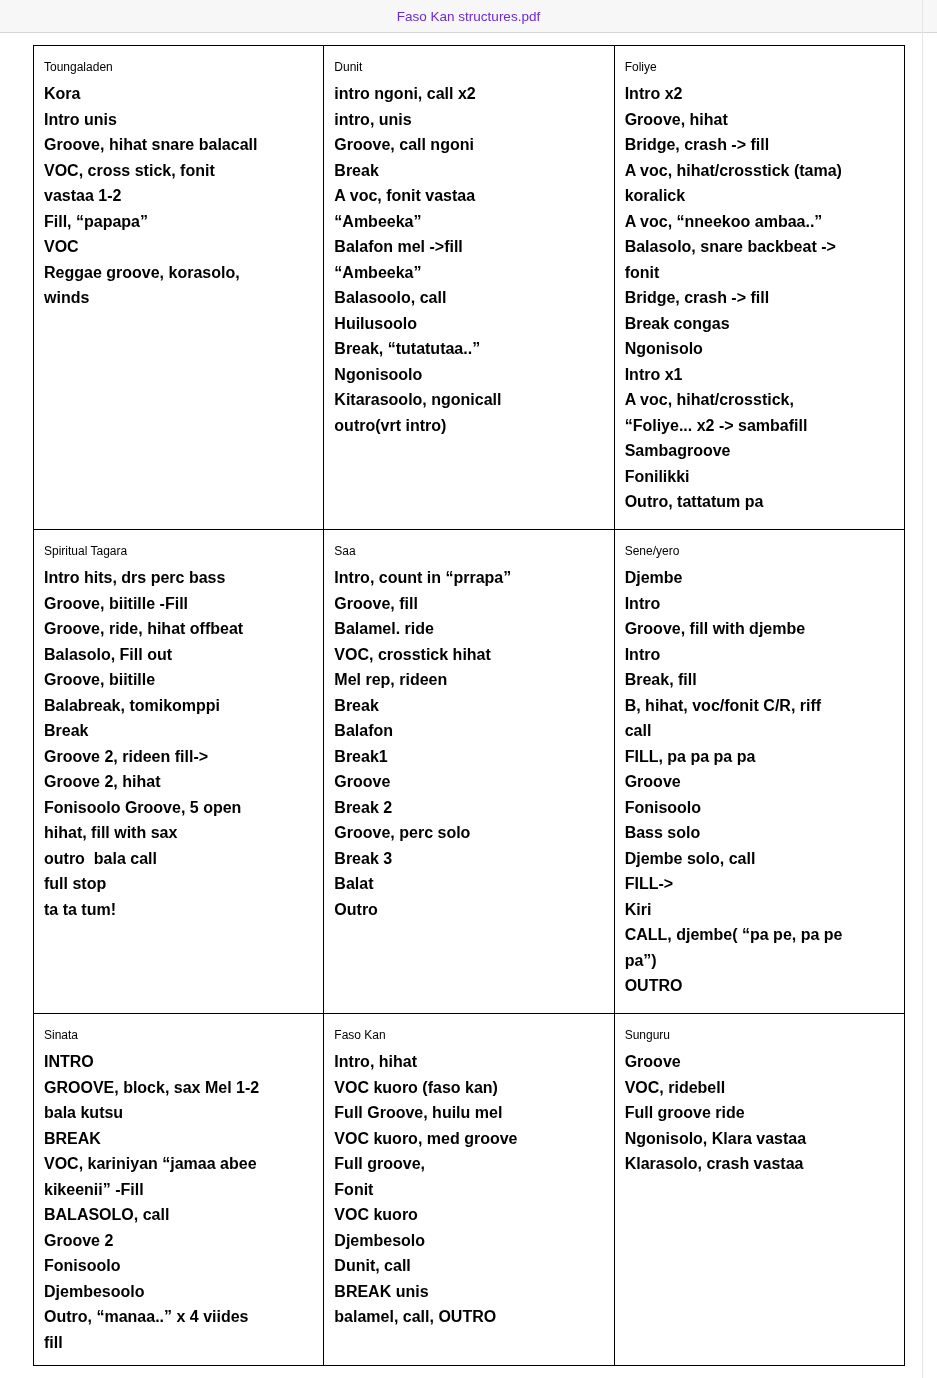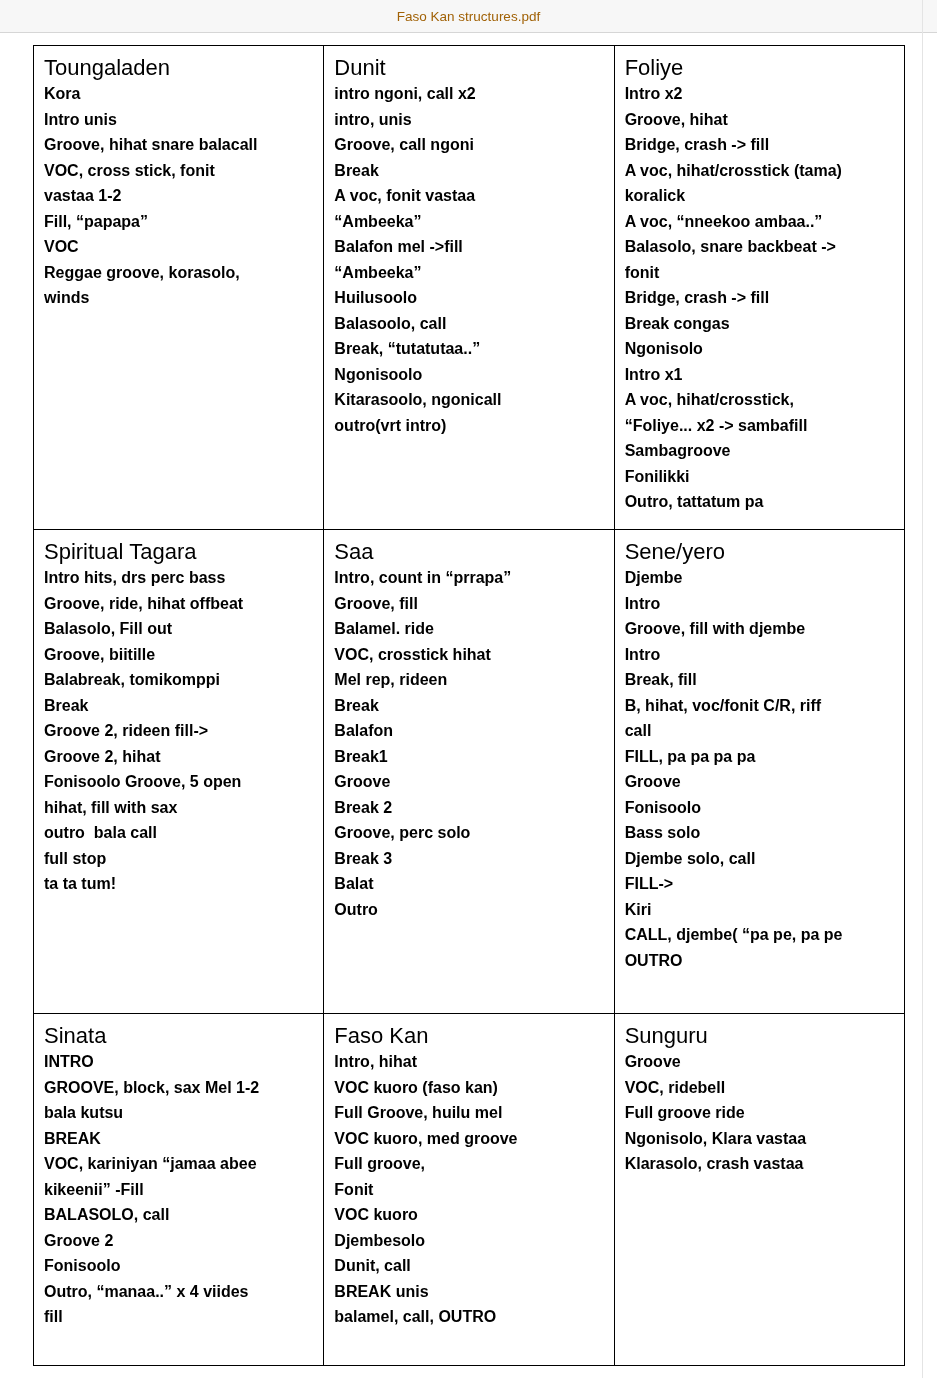--- a/index.html
+++ b/index.html
@@ -21,21 +21,21 @@
   .titlebar {
     height: 33px;
     background: #f7f7f7;
     border-bottom: 1px solid #d6d6d6;
     display: flex;
     align-items: center;
     justify-content: center;
   }
   .titlebar-text {
     font-size: 13.5px;
-    color: #a16207;
+    color: #6d28d9;
   }
   .scroll-rail {
     position: absolute;
     top: 0;
     right: 0;
     width: 15px;
     height: 100%;
     border-left: 1px solid #e4e4e4;
     background: transparent;
   }
@@ -49,21 +49,21 @@
     border-top: 1px solid #000;
     border-left: 1px solid #000;
   }
   .cell {
     border-right: 1px solid #000;
     border-bottom: 1px solid #000;
     padding: 8px 12px 8px 10px;
     overflow: hidden;
   }
   .cell-title {
-    font-size: 22px;
+    font-size: 12px;
     font-weight: 400;
     line-height: 27px;
   }
   .cell-line {
     font-size: 16px;
     font-weight: 700;
     line-height: 25.5px;
     white-space: pre-wrap;
   }
 </style>
@@ -94,22 +94,22 @@
         <div class="cell">
           <div class="cell-title">Dunit</div>
           <div class="cell-line">intro ngoni, call x2</div>
           <div class="cell-line">intro, unis</div>
           <div class="cell-line">Groove, call ngoni</div>
           <div class="cell-line">Break</div>
           <div class="cell-line">A voc, fonit vastaa</div>
           <div class="cell-line">“Ambeeka”</div>
           <div class="cell-line">Balafon mel -&gt;fill</div>
           <div class="cell-line">“Ambeeka”</div>
+          <div class="cell-line">Balasoolo, call</div>
           <div class="cell-line">Huilusoolo</div>
-          <div class="cell-line">Balasoolo, call</div>
           <div class="cell-line">Break, “tutatutaa..”</div>
           <div class="cell-line">Ngonisoolo</div>
           <div class="cell-line">Kitarasoolo, ngonicall</div>
           <div class="cell-line">outro(vrt intro)</div>
         </div>
         <div class="cell">
           <div class="cell-title">Foliye</div>
           <div class="cell-line">Intro x2</div>
           <div class="cell-line">Groove, hihat</div>
           <div class="cell-line">Bridge, crash -&gt; fill</div>
@@ -124,20 +124,21 @@
           <div class="cell-line">Intro x1</div>
           <div class="cell-line">A voc, hihat/crosstick,</div>
           <div class="cell-line">“Foliye... x2 -&gt; sambafill</div>
           <div class="cell-line">Sambagroove</div>
           <div class="cell-line">Fonilikki</div>
           <div class="cell-line">Outro, tattatum pa</div>
         </div>
         <div class="cell">
           <div class="cell-title">Spiritual Tagara</div>
           <div class="cell-line">Intro hits, drs perc bass</div>
+          <div class="cell-line">Groove, biitille -Fill</div>
           <div class="cell-line">Groove, ride, hihat offbeat</div>
           <div class="cell-line">Balasolo, Fill out</div>
           <div class="cell-line">Groove, biitille</div>
           <div class="cell-line">Balabreak, tomikomppi</div>
           <div class="cell-line">Break</div>
           <div class="cell-line">Groove 2, rideen fill-&gt;</div>
           <div class="cell-line">Groove 2, hihat</div>
           <div class="cell-line">Fonisoolo Groove, 5 open</div>
           <div class="cell-line">hihat, fill with sax</div>
           <div class="cell-line">outro  bala call</div>
@@ -171,33 +172,35 @@
           <div class="cell-line">B, hihat, voc/fonit C/R, riff</div>
           <div class="cell-line">call</div>
           <div class="cell-line">FILL, pa pa pa pa</div>
           <div class="cell-line">Groove</div>
           <div class="cell-line">Fonisoolo</div>
           <div class="cell-line">Bass solo</div>
           <div class="cell-line">Djembe solo, call</div>
           <div class="cell-line">FILL-&gt;</div>
           <div class="cell-line">Kiri</div>
           <div class="cell-line">CALL, djembe( “pa pe, pa pe</div>
+          <div class="cell-line">pa”)</div>
           <div class="cell-line">OUTRO</div>
         </div>
         <div class="cell">
           <div class="cell-title">Sinata</div>
           <div class="cell-line">INTRO</div>
           <div class="cell-line">GROOVE, block, sax Mel 1-2</div>
           <div class="cell-line">bala kutsu</div>
           <div class="cell-line">BREAK</div>
           <div class="cell-line">VOC, kariniyan “jamaa abee</div>
           <div class="cell-line">kikeenii” -Fill</div>
           <div class="cell-line">BALASOLO, call</div>
           <div class="cell-line">Groove 2</div>
           <div class="cell-line">Fonisoolo</div>
+          <div class="cell-line">Djembesoolo</div>
           <div class="cell-line">Outro, “manaa..” x 4 viides</div>
           <div class="cell-line">fill</div>
         </div>
         <div class="cell">
           <div class="cell-title">Faso Kan</div>
           <div class="cell-line">Intro, hihat</div>
           <div class="cell-line">VOC kuoro (faso kan)</div>
           <div class="cell-line">Full Groove, huilu mel</div>
           <div class="cell-line">VOC kuoro, med groove</div>
           <div class="cell-line">Full groove,</div>

